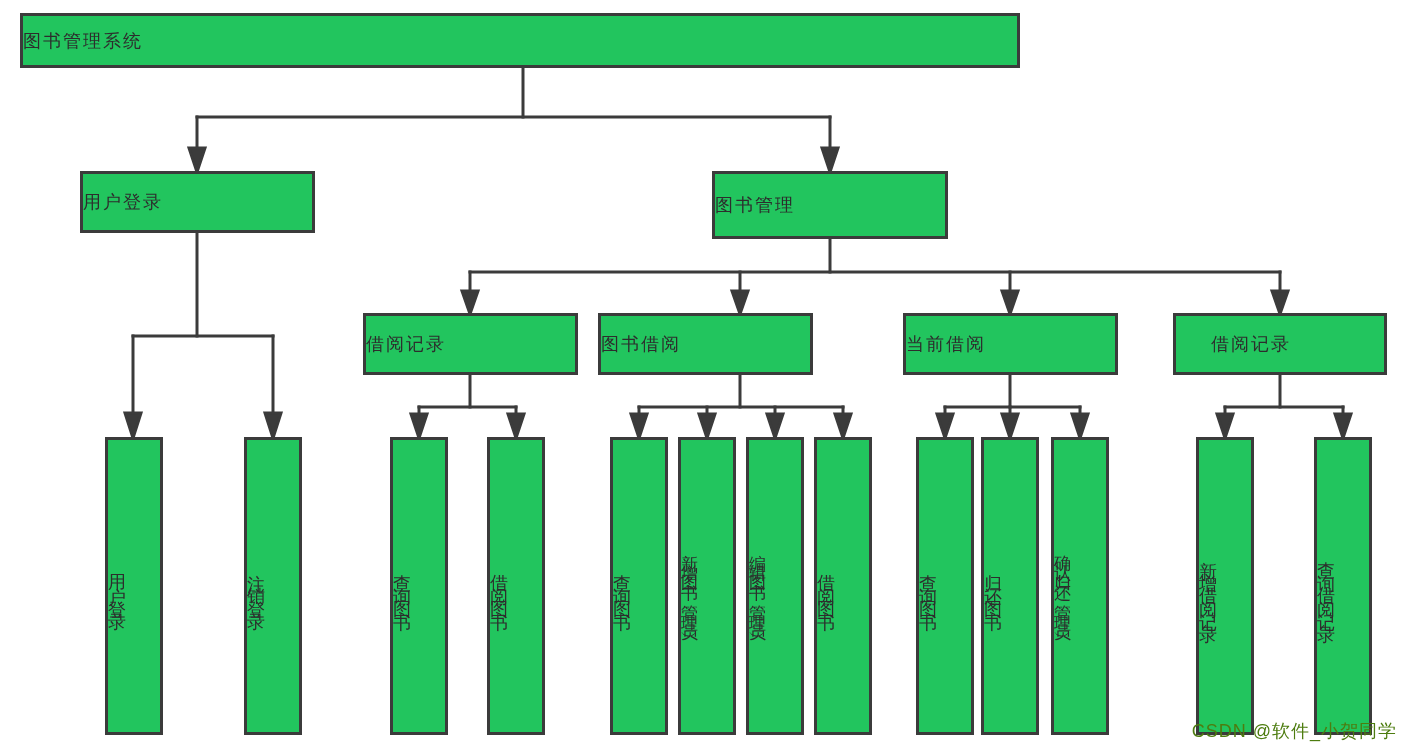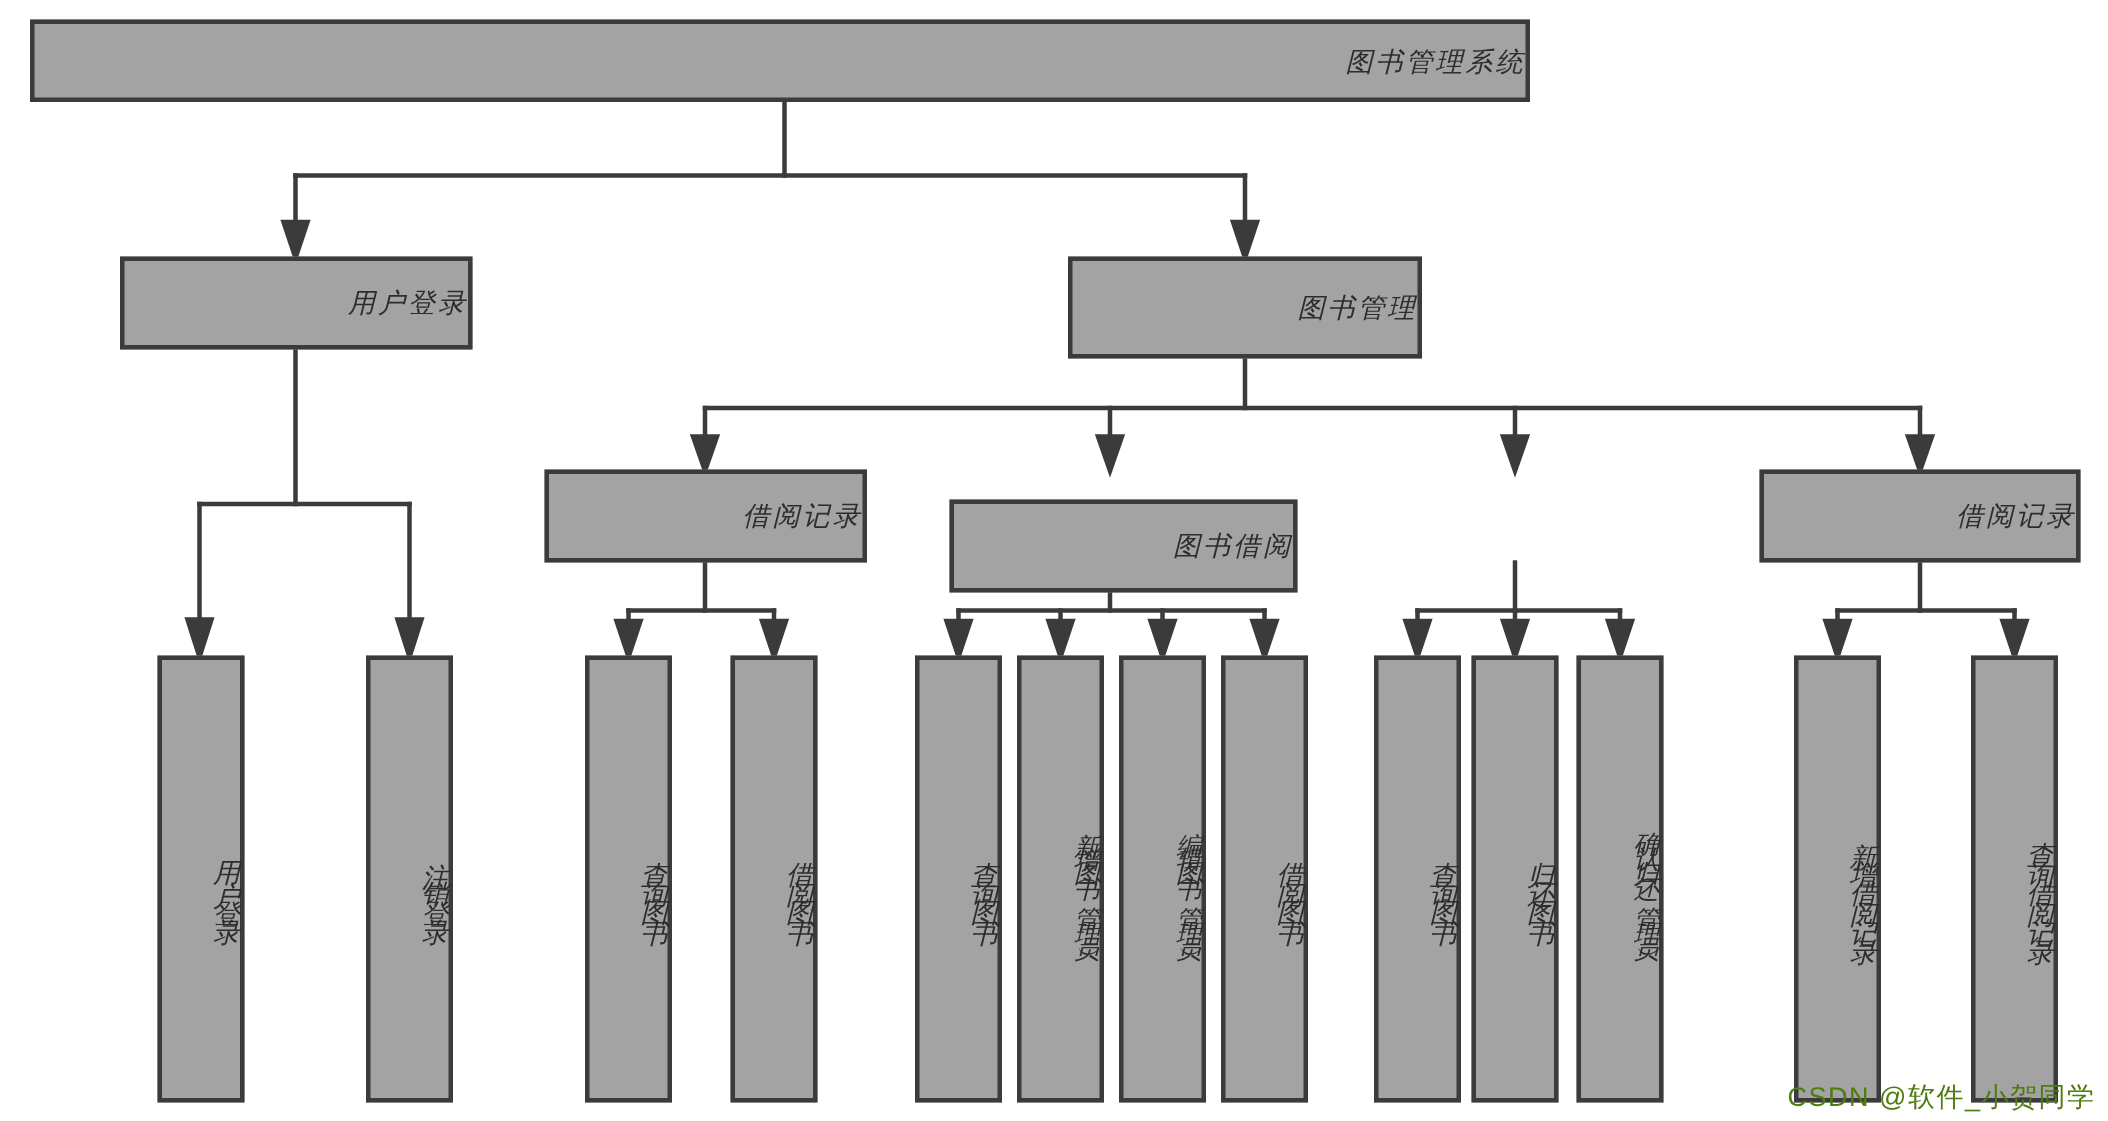--- a/index.html
+++ b/index.html
@@ -9,28 +9,27 @@
     width: 1405px;
     height: 747px;
     background: #ffffff;
     overflow: hidden;
   }
   .wires { position: absolute; left: 0; top: 0; }
   .node {
     position: absolute;
     box-sizing: border-box;
     border: 3px solid #3b3b3b;
-    background: #a3a3a3;
+    background: #22c55e;
     display: flex;
     align-items: center;
-    justify-content: flex-end;
+    justify-content: flex-start;
     color: #2d2d2d;
     font-size: 18px;
     z-index: 2;
-    font-style: italic;
   }
   .node .lbl { letter-spacing: 2px; }
   .vnode .lbl {
     writing-mode: vertical-rl;
     text-orientation: mixed;
     letter-spacing: 13px;
     line-height: 1;
   }
   .vnode .lbl.long { letter-spacing: 10px; font-size: 17px; }
   .watermark {
@@ -134,22 +133,25 @@
   <div class="node" style="left:80px; top:171px; width:235px; height:62px;">
     <span class="lbl">用户登录</span>
   </div>
   <div class="node" style="left:712px; top:171px; width:236px; height:68px;">
     <span class="lbl">图书管理</span>
   </div>
 
   <div class="node" style="left:363px; top:313px; width:215px; height:62px;">
     <span class="lbl">借阅记录</span>
   </div>
-  <div class="node" style="left:633px; top:313px; width:232px; height:62px;margin-top:20px;">
+  <div class="node" style="left:598px; top:313px; width:215px; height:62px;">
     <span class="lbl">图书借阅</span>
+  </div>
+  <div class="node" style="left:903px; top:313px; width:215px; height:62px;">
+    <span class="lbl">当前借阅</span>
   </div>
   <div class="node" style="left:1173px; top:313px; width:214px; height:62px;padding-left:35px;">
     <span class="lbl">借阅记录</span>
   </div>
 
   <div class="node vnode" style="left:105px; top:437px; width:58px; height:298px;">
     <span class="lbl">用户登录</span>
   </div>
   <div class="node vnode" style="left:244px; top:437px; width:58px; height:298px;">
     <span class="lbl">注销登录</span>

